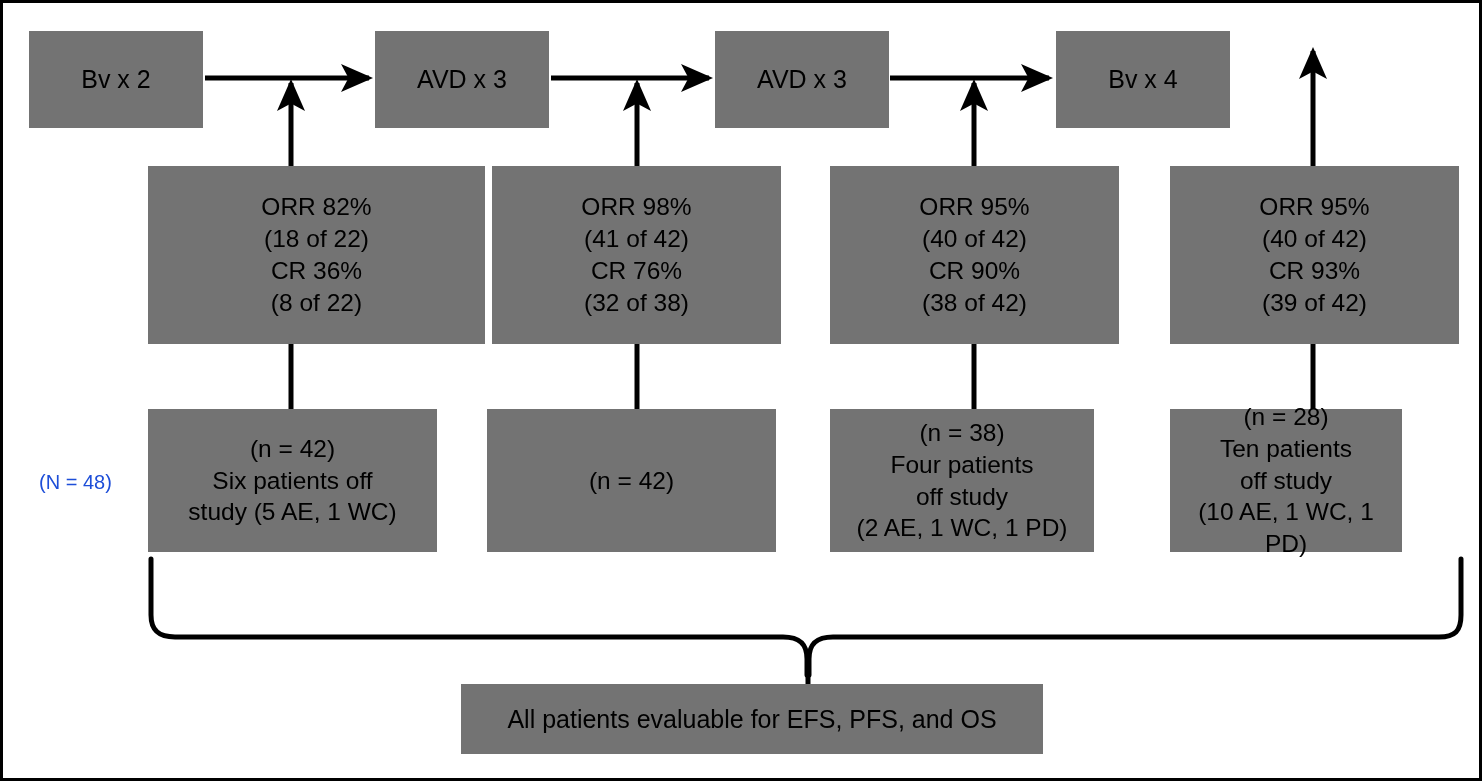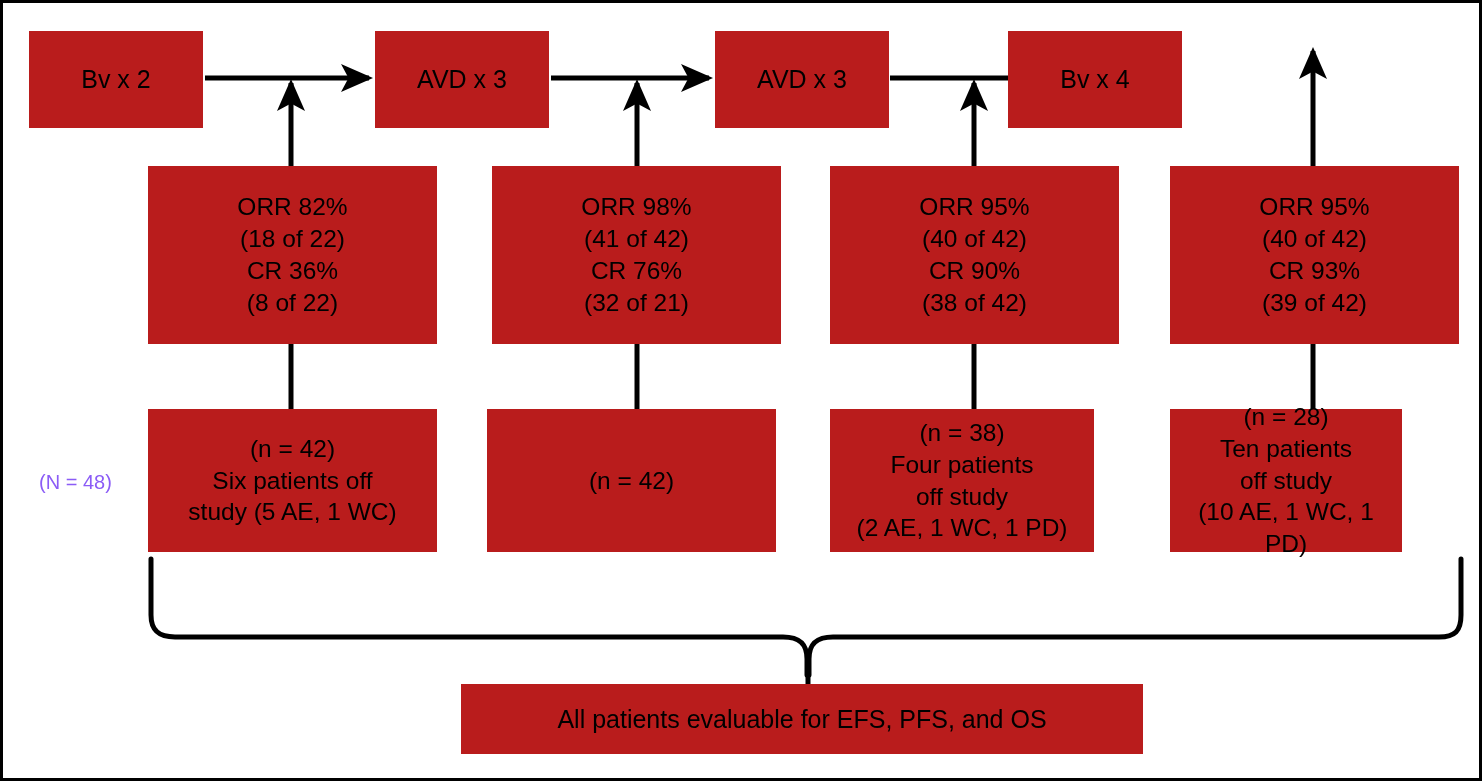--- a/index.html
+++ b/index.html
@@ -12,21 +12,21 @@
     width: 1482px;
     height: 781px;
     background: #ffffff;
     border: 3px solid #000000;
     box-sizing: border-box;
     font-family: "Liberation Sans", sans-serif;
     overflow: hidden;
   }
   .box {
     position: absolute;
-    background: #b91c1c;
+    background: #737373;
     display: flex;
     align-items: center;
     justify-content: center;
     text-align: center;
     color: #000000;
     box-sizing: border-box;
     line-height: 1.30;
   }
   .box-inner {
     white-space: pre-line;
@@ -49,21 +49,21 @@
     height: 143px;
   }
   
   .summary-box {
     font-size: 25px;
     height: 70px;
   }
   .side-label {
     position: absolute;
     font-size: 20px;
-    color: #8b5cf6;
+    color: #1d4ed8;
     white-space: nowrap;
   }
   svg.overlay {
     position: absolute;
     left: 0;
     top: 0;
     width: 1482px;
     height: 781px;
     pointer-events: none;
   }
@@ -119,35 +119,35 @@
 
   <div class="box tx-box" style="left:26px; top:28px;">
     <span class="box-inner">Bv x 2</span>
   </div>
   <div class="box tx-box" style="left:372px; top:28px;">
     <span class="box-inner">AVD x 3</span>
   </div>
   <div class="box tx-box" style="left:712px; top:28px;">
     <span class="box-inner">AVD x 3</span>
   </div>
-  <div class="box tx-box" style="left:1005px; top:28px;">
+  <div class="box tx-box" style="left:1053px; top:28px;">
     <span class="box-inner">Bv x 4</span>
   </div>
 
-  <div class="box orr-box" style="left:145px; top:163px; width:289px;">
+  <div class="box orr-box" style="left:145px; top:163px; width:337px;">
     <span class="box-inner">ORR 82%
 (18 of 22)
 CR 36%
 (8 of 22)</span>
   </div>
   <div class="box orr-box" style="left:489px; top:163px; width:289px;">
     <span class="box-inner">ORR 98%
 (41 of 42)
 CR 76%
-(32 of 21)</span>
+(32 of 38)</span>
   </div>
   <div class="box orr-box" style="left:827px; top:163px; width:289px;">
     <span class="box-inner">ORR 95%
 (40 of 42)
 CR 90%
 (38 of 42)</span>
   </div>
   <div class="box orr-box" style="left:1167px; top:163px; width:289px;">
     <span class="box-inner">ORR 95%
 (40 of 42)
@@ -169,17 +169,17 @@
 off study
 (2 AE, 1 WC, 1 PD)</span>
   </div>
   <div class="box n-box" style="left:1167px; top:406px; width:232px;">
     <span class="box-inner">(n = 28)
 Ten patients
 off study
 (10 AE, 1 WC, 1 PD)</span>
   </div>
 
-  <div class="box summary-box" style="left:458px; top:681px; width:682px;">
+  <div class="box summary-box" style="left:458px; top:681px; width:582px;">
     <span class="box-inner">All patients evaluable for EFS, PFS, and OS</span>
   </div>
 
 </div>
 
 </body></html>

